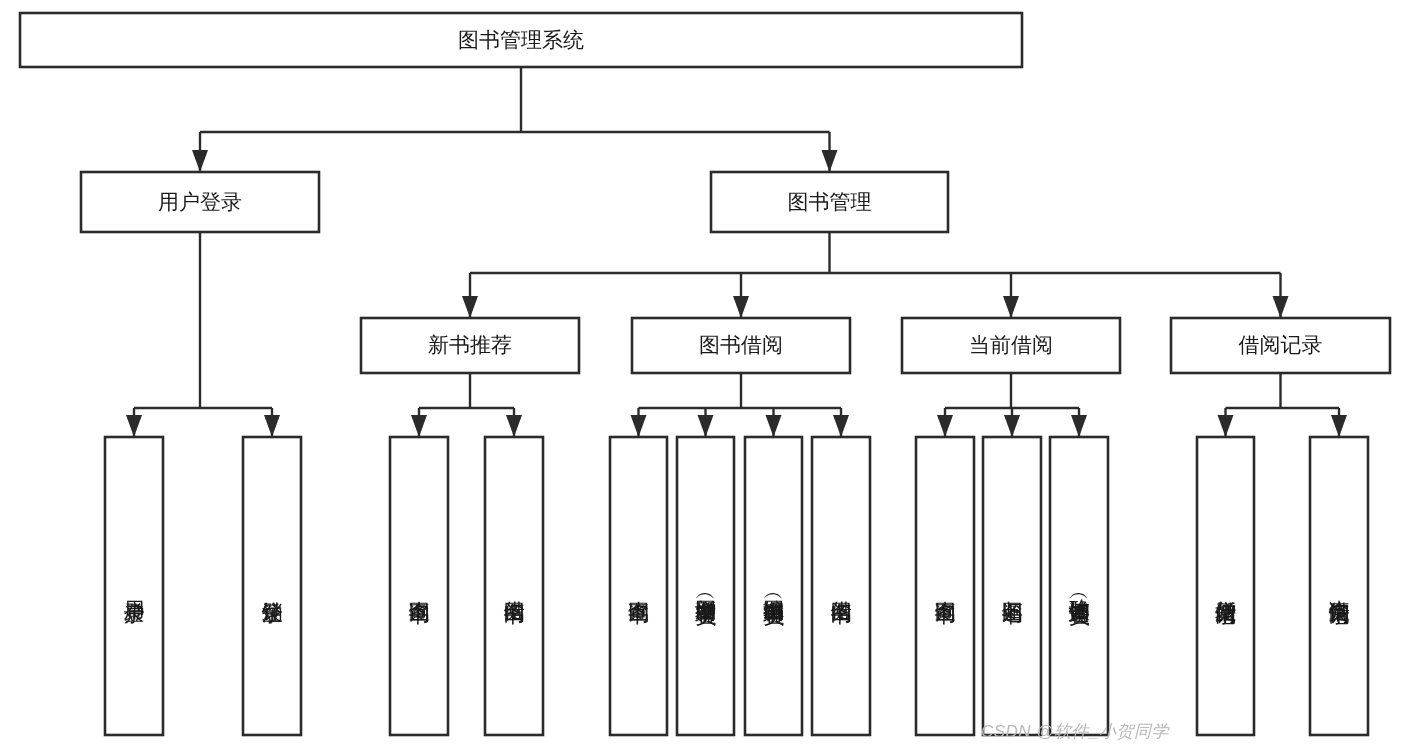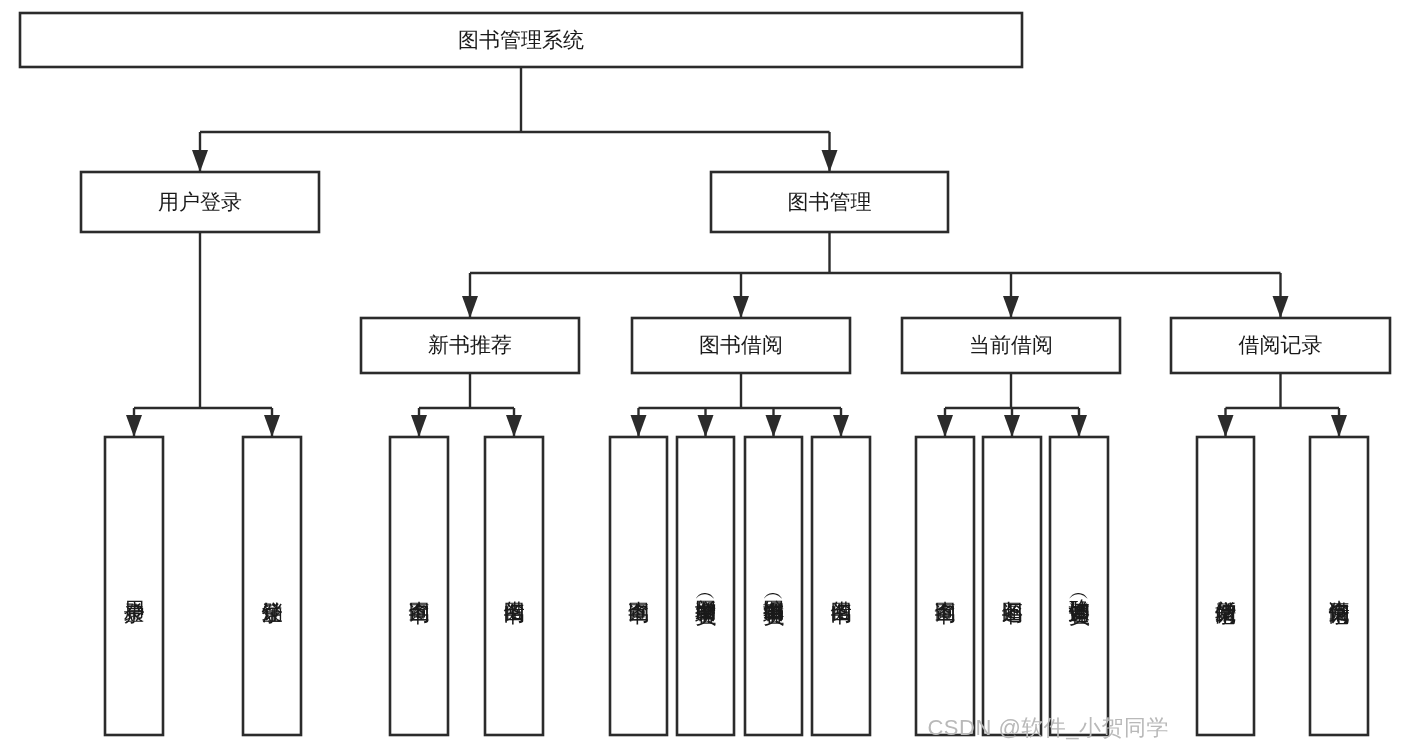--- a/index.html
+++ b/index.html
@@ -69,24 +69,25 @@
     line-height: 1.08;
     color: #1a1a1a;
     letter-spacing: 1px;
     white-space: nowrap;
   }
   .watermark {
     position: absolute;
     right: 8px;
     bottom: 4px;
     font-family: "Liberation Sans", "DejaVu Sans", sans-serif;
-    font-size: 22px;
+    font-size: 17px;
     color: #b9b9b9;
     letter-spacing: 0.5px;
     white-space: nowrap;
+    font-style: italic;
   }
 </style>
 </head>
 <body>
 
 <div id="diagram-root">
 
   <svg class="diagram-svg" viewBox="0 0 1405 747">
     <g id="connectors-layer">
         <line x1="521" y1="67" x2="521" y2="132" class="connector"></line>

